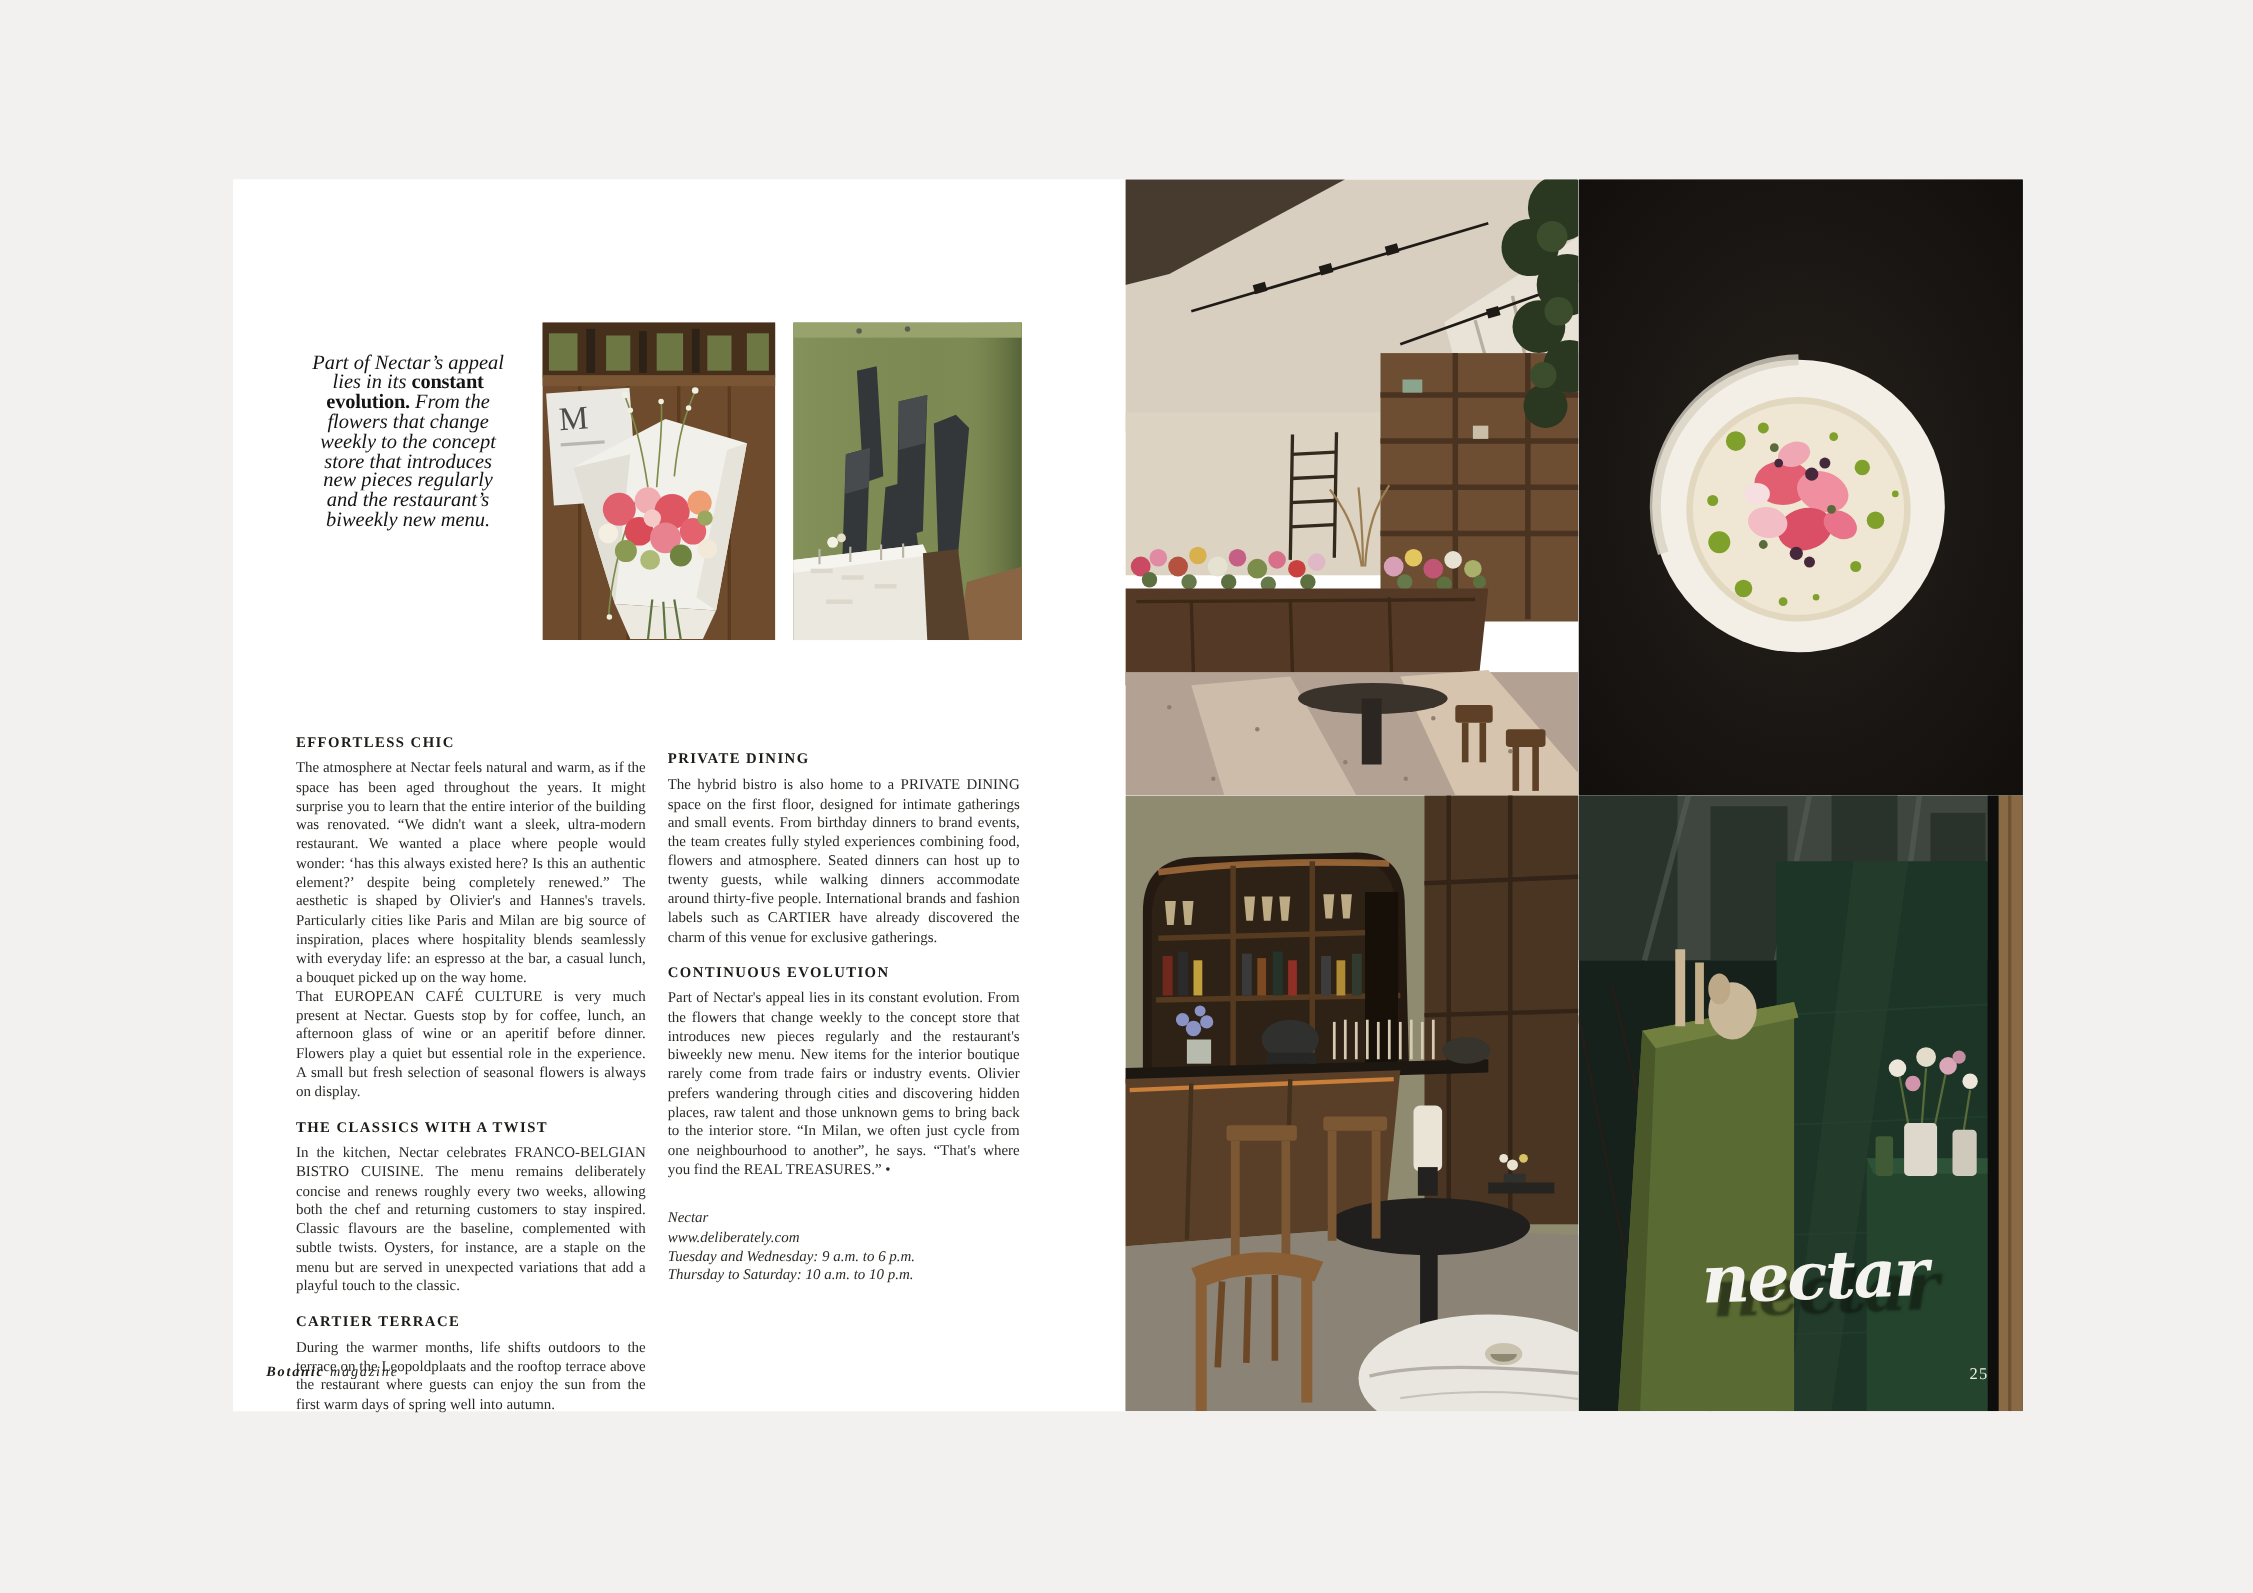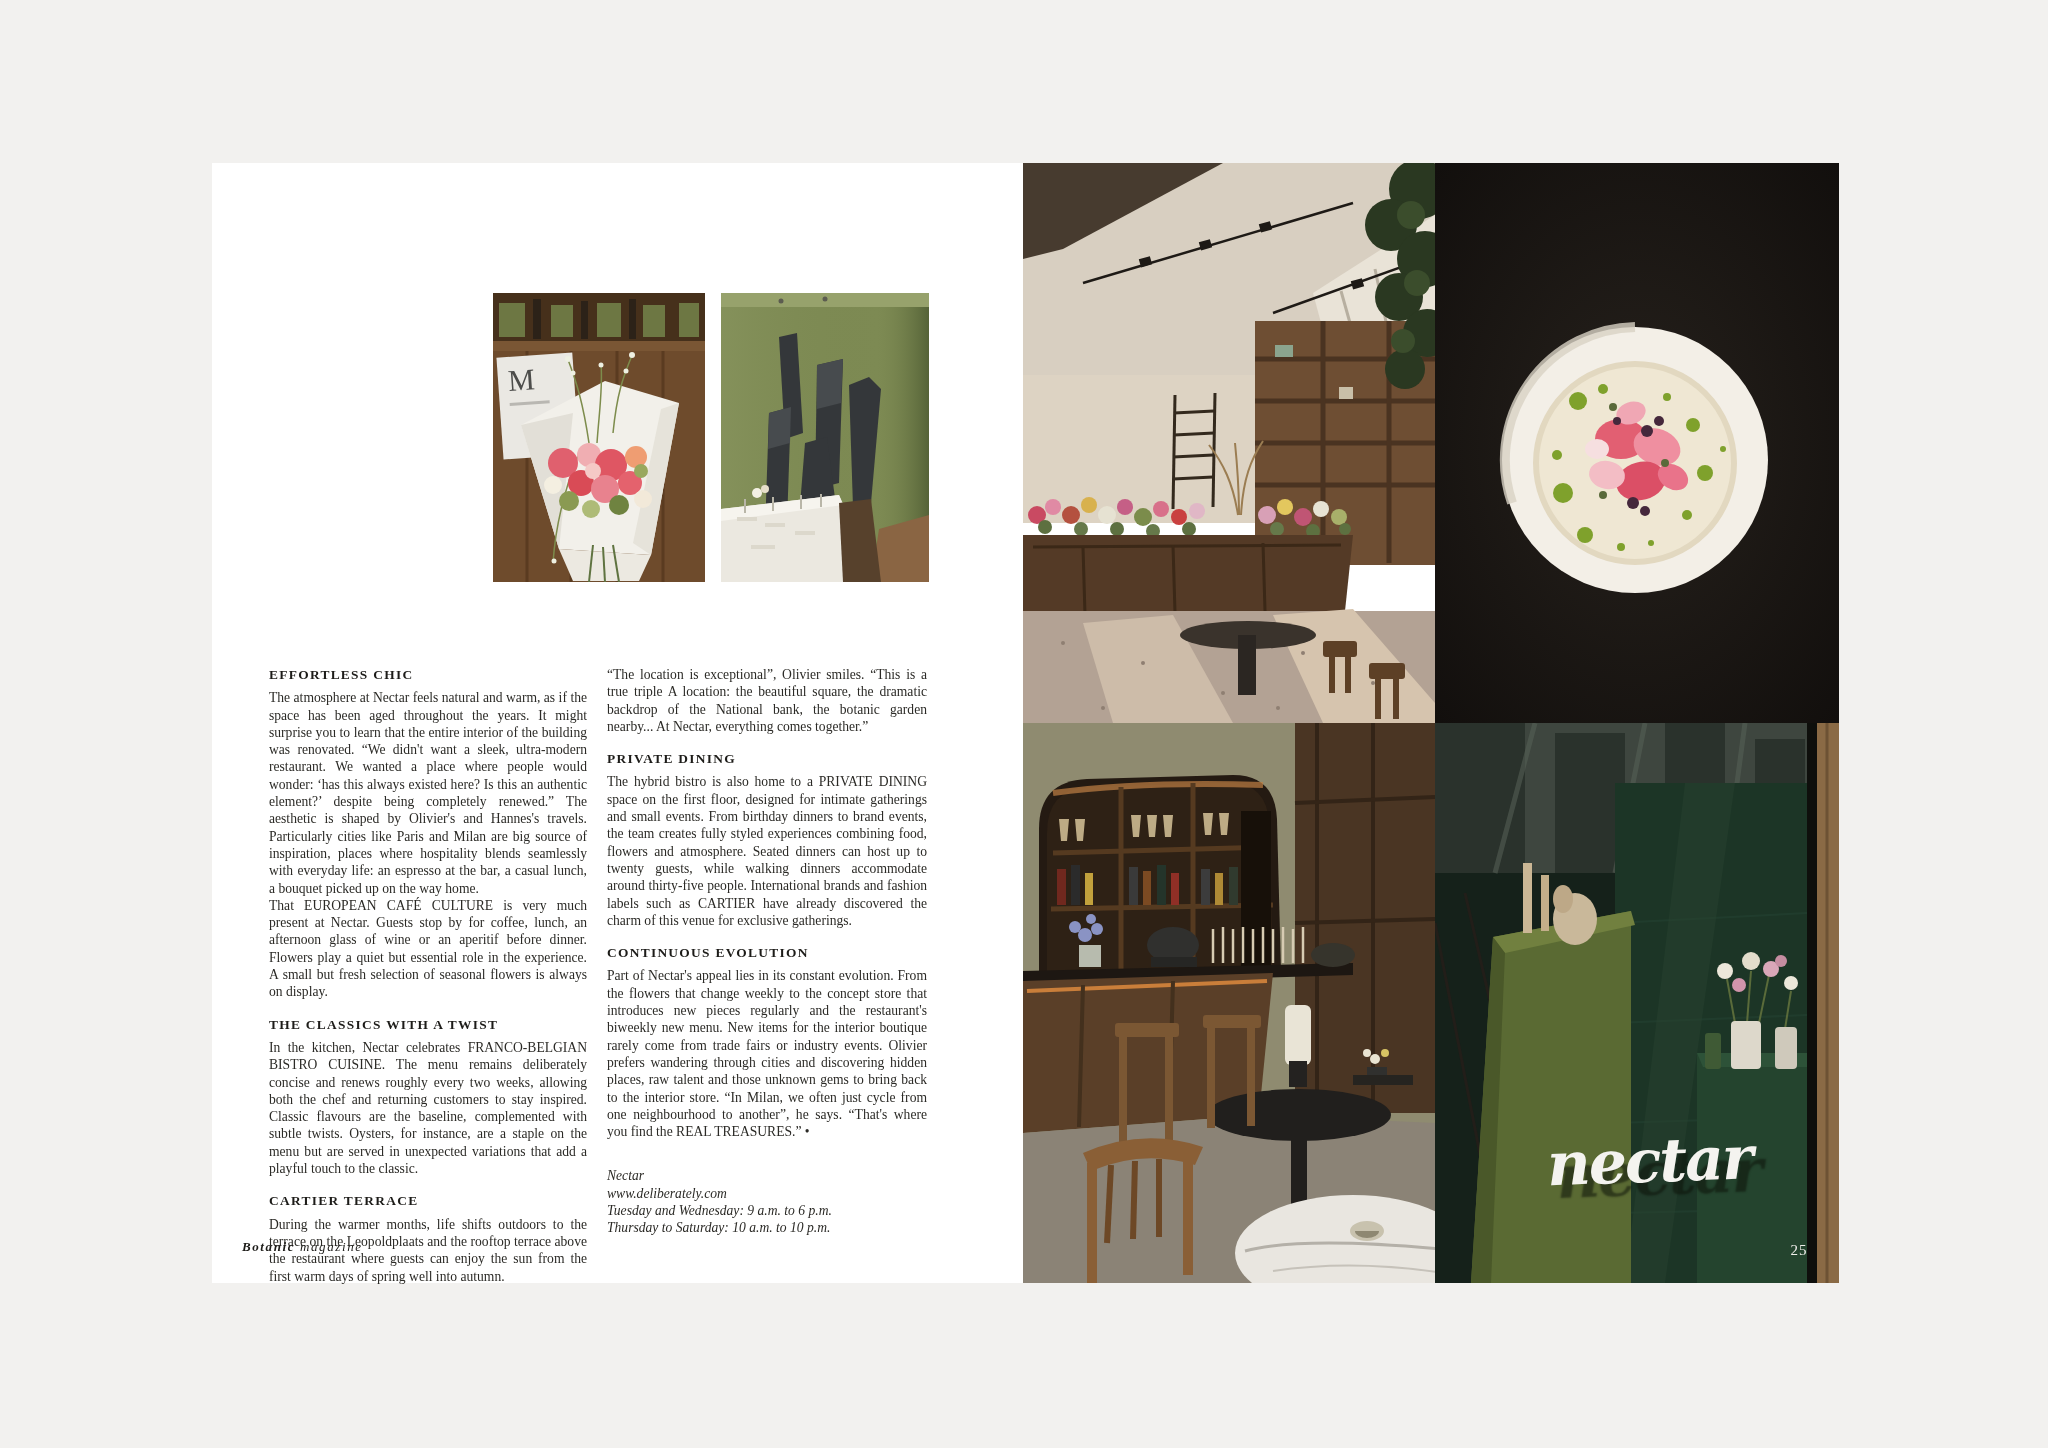--- a/index.html
+++ b/index.html
@@ -43,20 +43,23 @@
       font-size:60px;color:#f4f3ef;transform:rotate(-2deg);
       text-shadow:9px 13px 2px rgba(12,18,10,0.55);letter-spacing:-2px;}
   .pageno{left:1570px;top:1079px;width:34px;text-align:center;
           color:#efeeea;font-size:15px;letter-spacing:1px;}
 </style>
 </head>
 <body>
 
 <div class="spread">
 
+  <div class="abs pullquote">
+    <span class="pq-it">Part of Nectar’s appeal lies in its </span><span class="pq-b">constant evolution.</span><span class="pq-it"> From the flowers that change weekly to the concept store that introduces new pieces regularly and the restaurant’s biweekly new menu.</span>
+  </div>
 
   <div class="abs photo photoA">
     <svg viewBox="0 0 212 289" preserveAspectRatio="none">
       <rect width="212" height="289" fill="#6e4b2c"></rect>
       <g stroke="#5a3b20" stroke-width="3">
         <line x1="34" y1="56" x2="34" y2="289"></line>
           <line x1="78" y1="56" x2="78" y2="289"></line>
         <line x1="124" y1="56" x2="124" y2="289"></line>
           <line x1="170" y1="56" x2="170" y2="289"></line>
       </g>
@@ -177,21 +180,20 @@
       <h3 class="sec-heading first">EFFORTLESS CHIC</h3>
       <p class="body-par">The atmosphere at Nectar feels natural and warm, as if the space has been aged throughout the years. It might surprise you to learn that the entire interior of the building was renovated. “We didn't want a sleek, ultra-modern restaurant. We wanted a place where people would wonder: ‘has this always existed here? Is this an authentic element?’ despite being completely renewed.” The aesthetic is shaped by Olivier's and Hannes's travels. Particularly cities like Paris and Milan are big source of inspiration, places where hospitality blends seamlessly with everyday life: an espresso at the bar, a casual lunch, a bouquet picked up on the way home.</p>
       <p class="body-par">That EUROPEAN CAFÉ CULTURE is very much present at Nectar. Guests stop by for coffee, lunch, an afternoon glass of wine or an aperitif before dinner. Flowers play a quiet but essential role in the experience. A small but fresh selection of seasonal flowers is always on display.</p>
       <h3 class="sec-heading">THE CLASSICS WITH A TWIST</h3>
       <p class="body-par">In the kitchen, Nectar celebrates FRANCO-BELGIAN BISTRO CUISINE. The menu remains deliberately concise and renews roughly every two weeks, allowing both the chef and returning customers to stay inspired. Classic flavours are the baseline, complemented with subtle twists. Oysters, for instance, are a staple on the menu but are served in unexpected variations that add a playful touch to the classic.</p>
       <h3 class="sec-heading">CARTIER TERRACE</h3>
       <p class="body-par">During the warmer months, life shifts outdoors to the terrace on the Leopoldplaats and the rooftop terrace above the restaurant where guests can enjoy the sun from the first warm days of spring well into autumn.</p>
     </div>
 
   <div class="abs col col2">
-  <p class="body-par">“The location is exceptional”, Olivier smiles. “This is a true triple A location: the beautiful square, the dramatic backdrop of the National bank, the botanic garden nearby... At Nectar, everything comes together.”</p>
       <h3 class="sec-heading">PRIVATE DINING</h3>
       <p class="body-par">The hybrid bistro is also home to a PRIVATE DINING space on the first floor, designed for intimate gatherings and small events. From birthday dinners to brand events, the team creates fully styled experiences combining food, flowers and atmosphere. Seated dinners can host up to twenty guests, while walking dinners accommodate around thirty-five people. International brands and fashion labels such as CARTIER have already discovered the charm of this venue for exclusive gatherings.</p>
       <h3 class="sec-heading">CONTINUOUS EVOLUTION</h3>
       <p class="body-par">Part of Nectar's appeal lies in its constant evolution. From the flowers that change weekly to the concept store that introduces new pieces regularly and the restaurant's biweekly new menu. New items for the interior boutique rarely come from trade fairs or industry events. Olivier prefers wandering through cities and discovering hidden places, raw talent and those unknown gems to bring back to the interior store. “In Milan, we often just cycle from one neighbourhood to another”, he says. “That's where you find the REAL TREASURES.” •</p>
       <div class="contact">
         <div>Nectar</div>
         <div>www.deliberately.com</div>
         <div>Tuesday and Wednesday: 9 a.m. to 6 p.m.</div>
         <div>Thursday to Saturday: 10 a.m. to 10 p.m.</div>
       </div>

